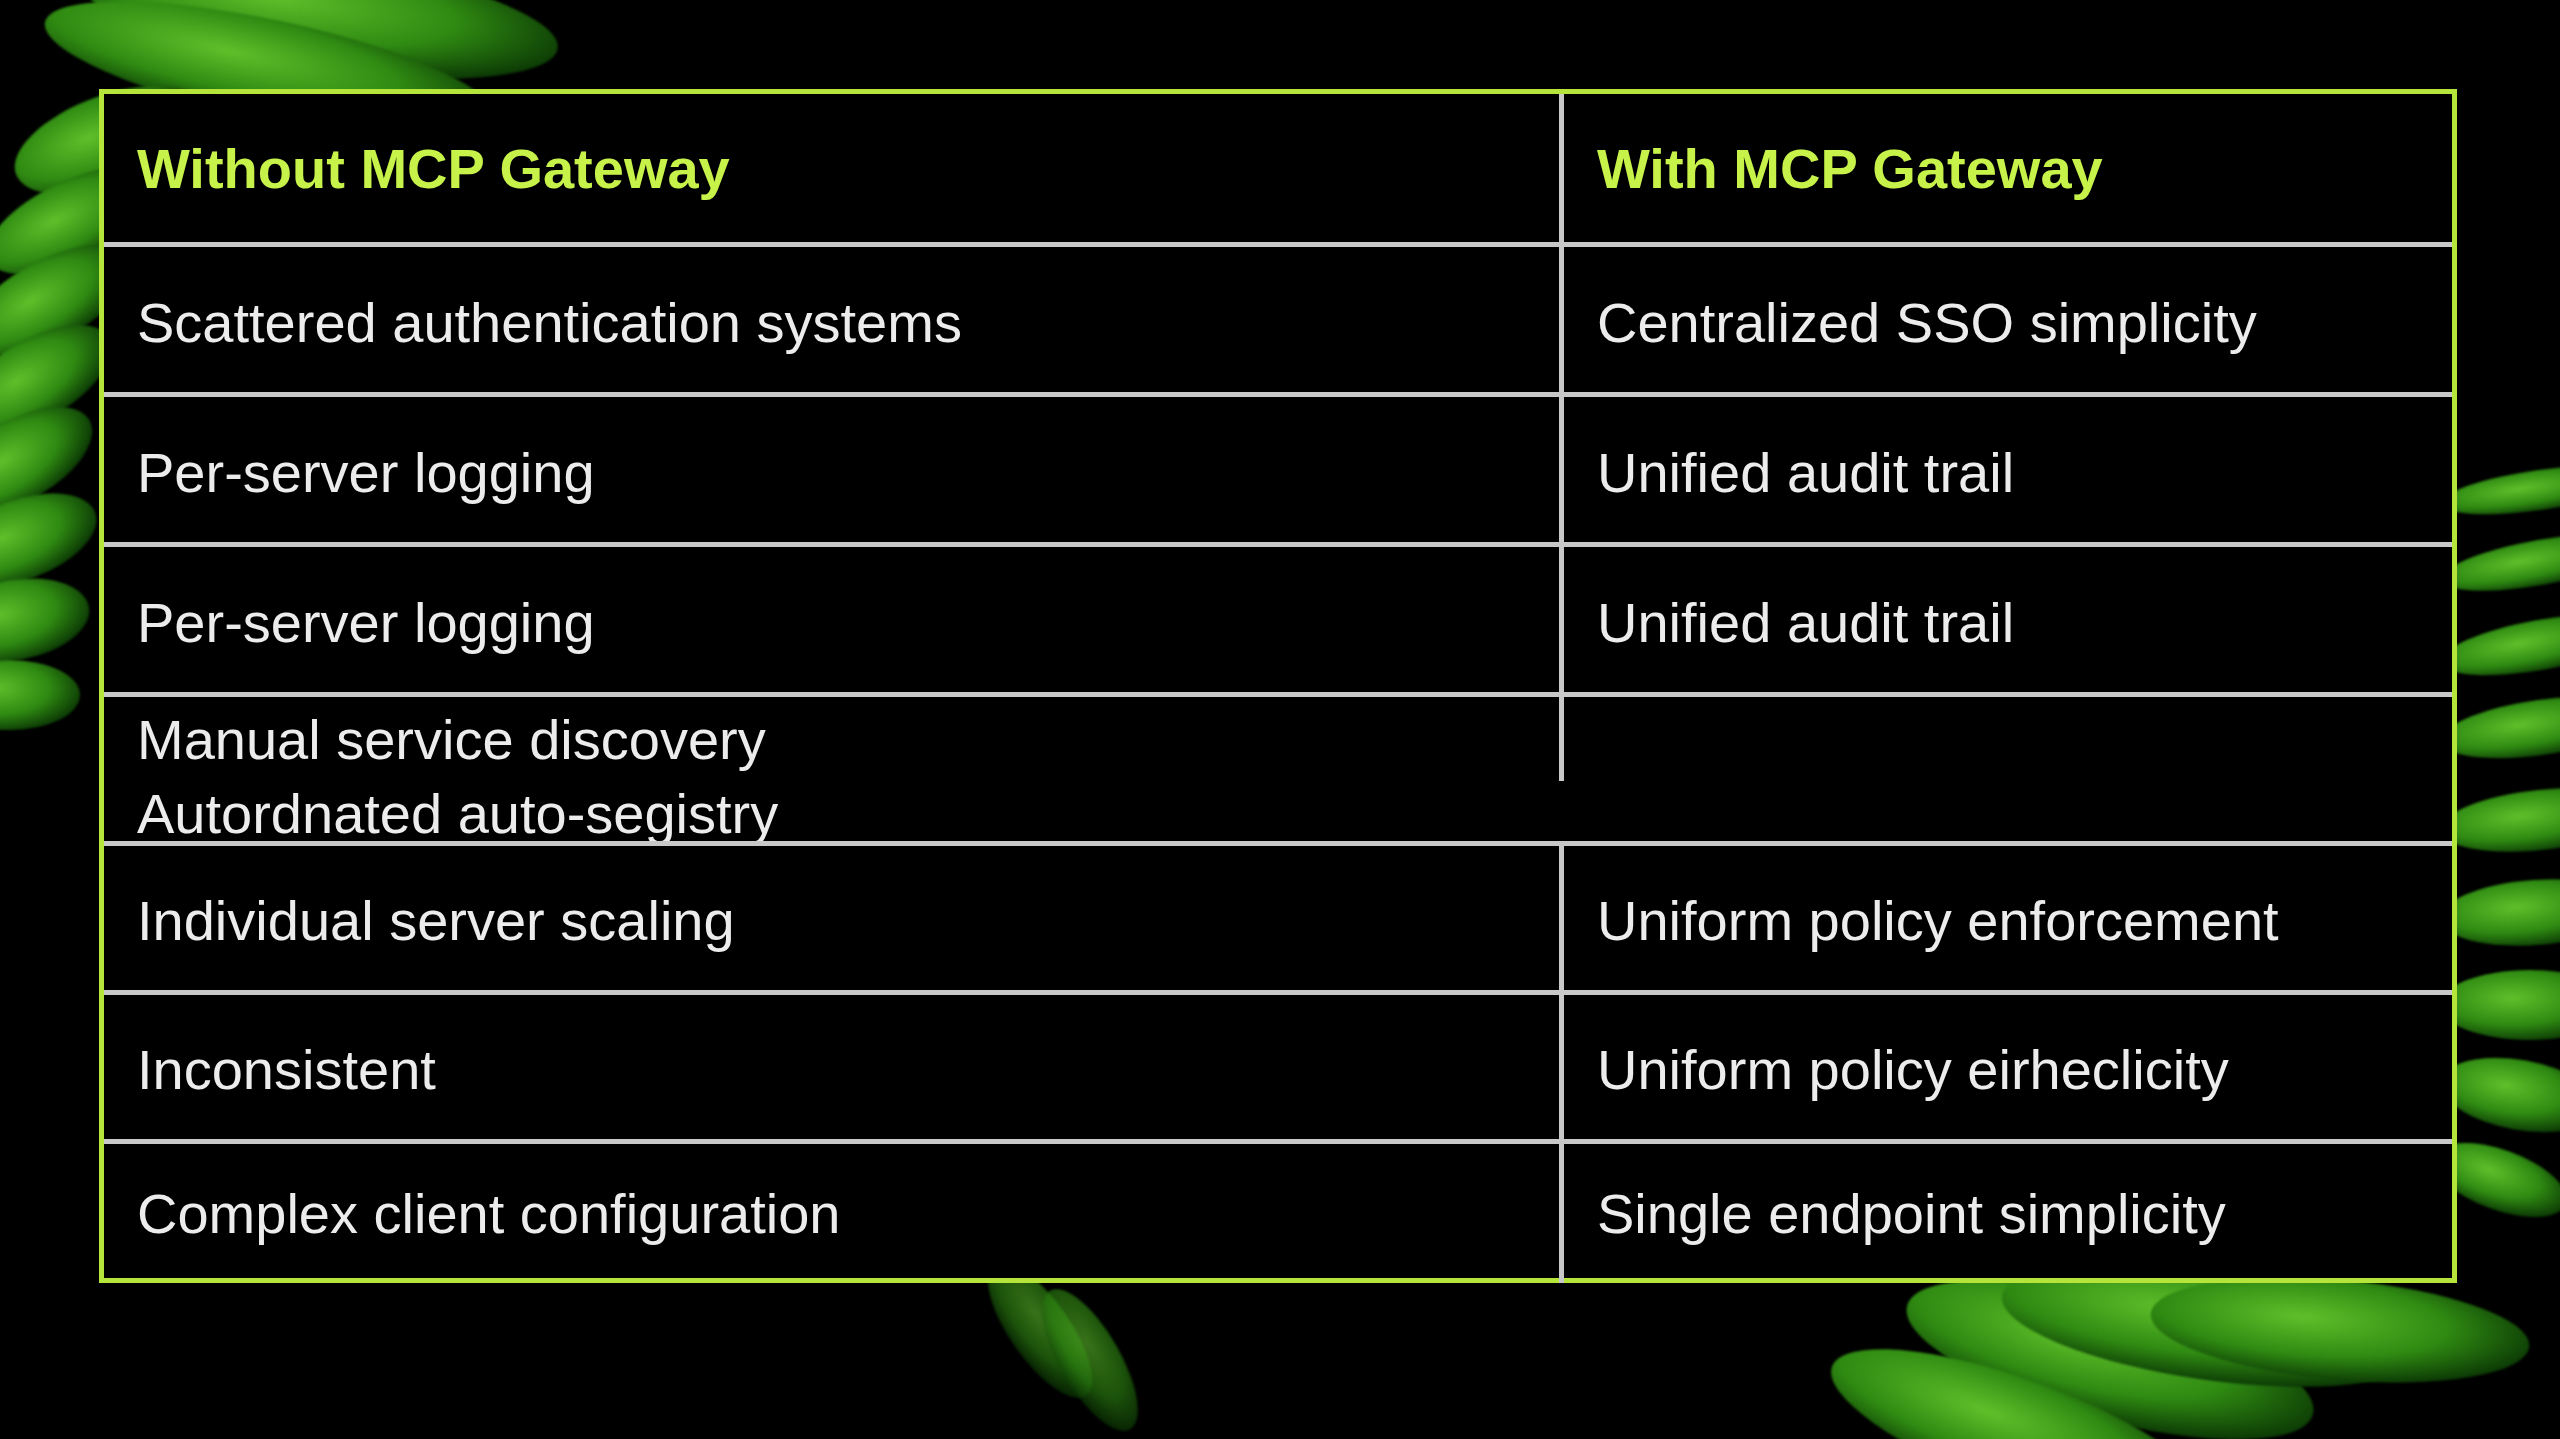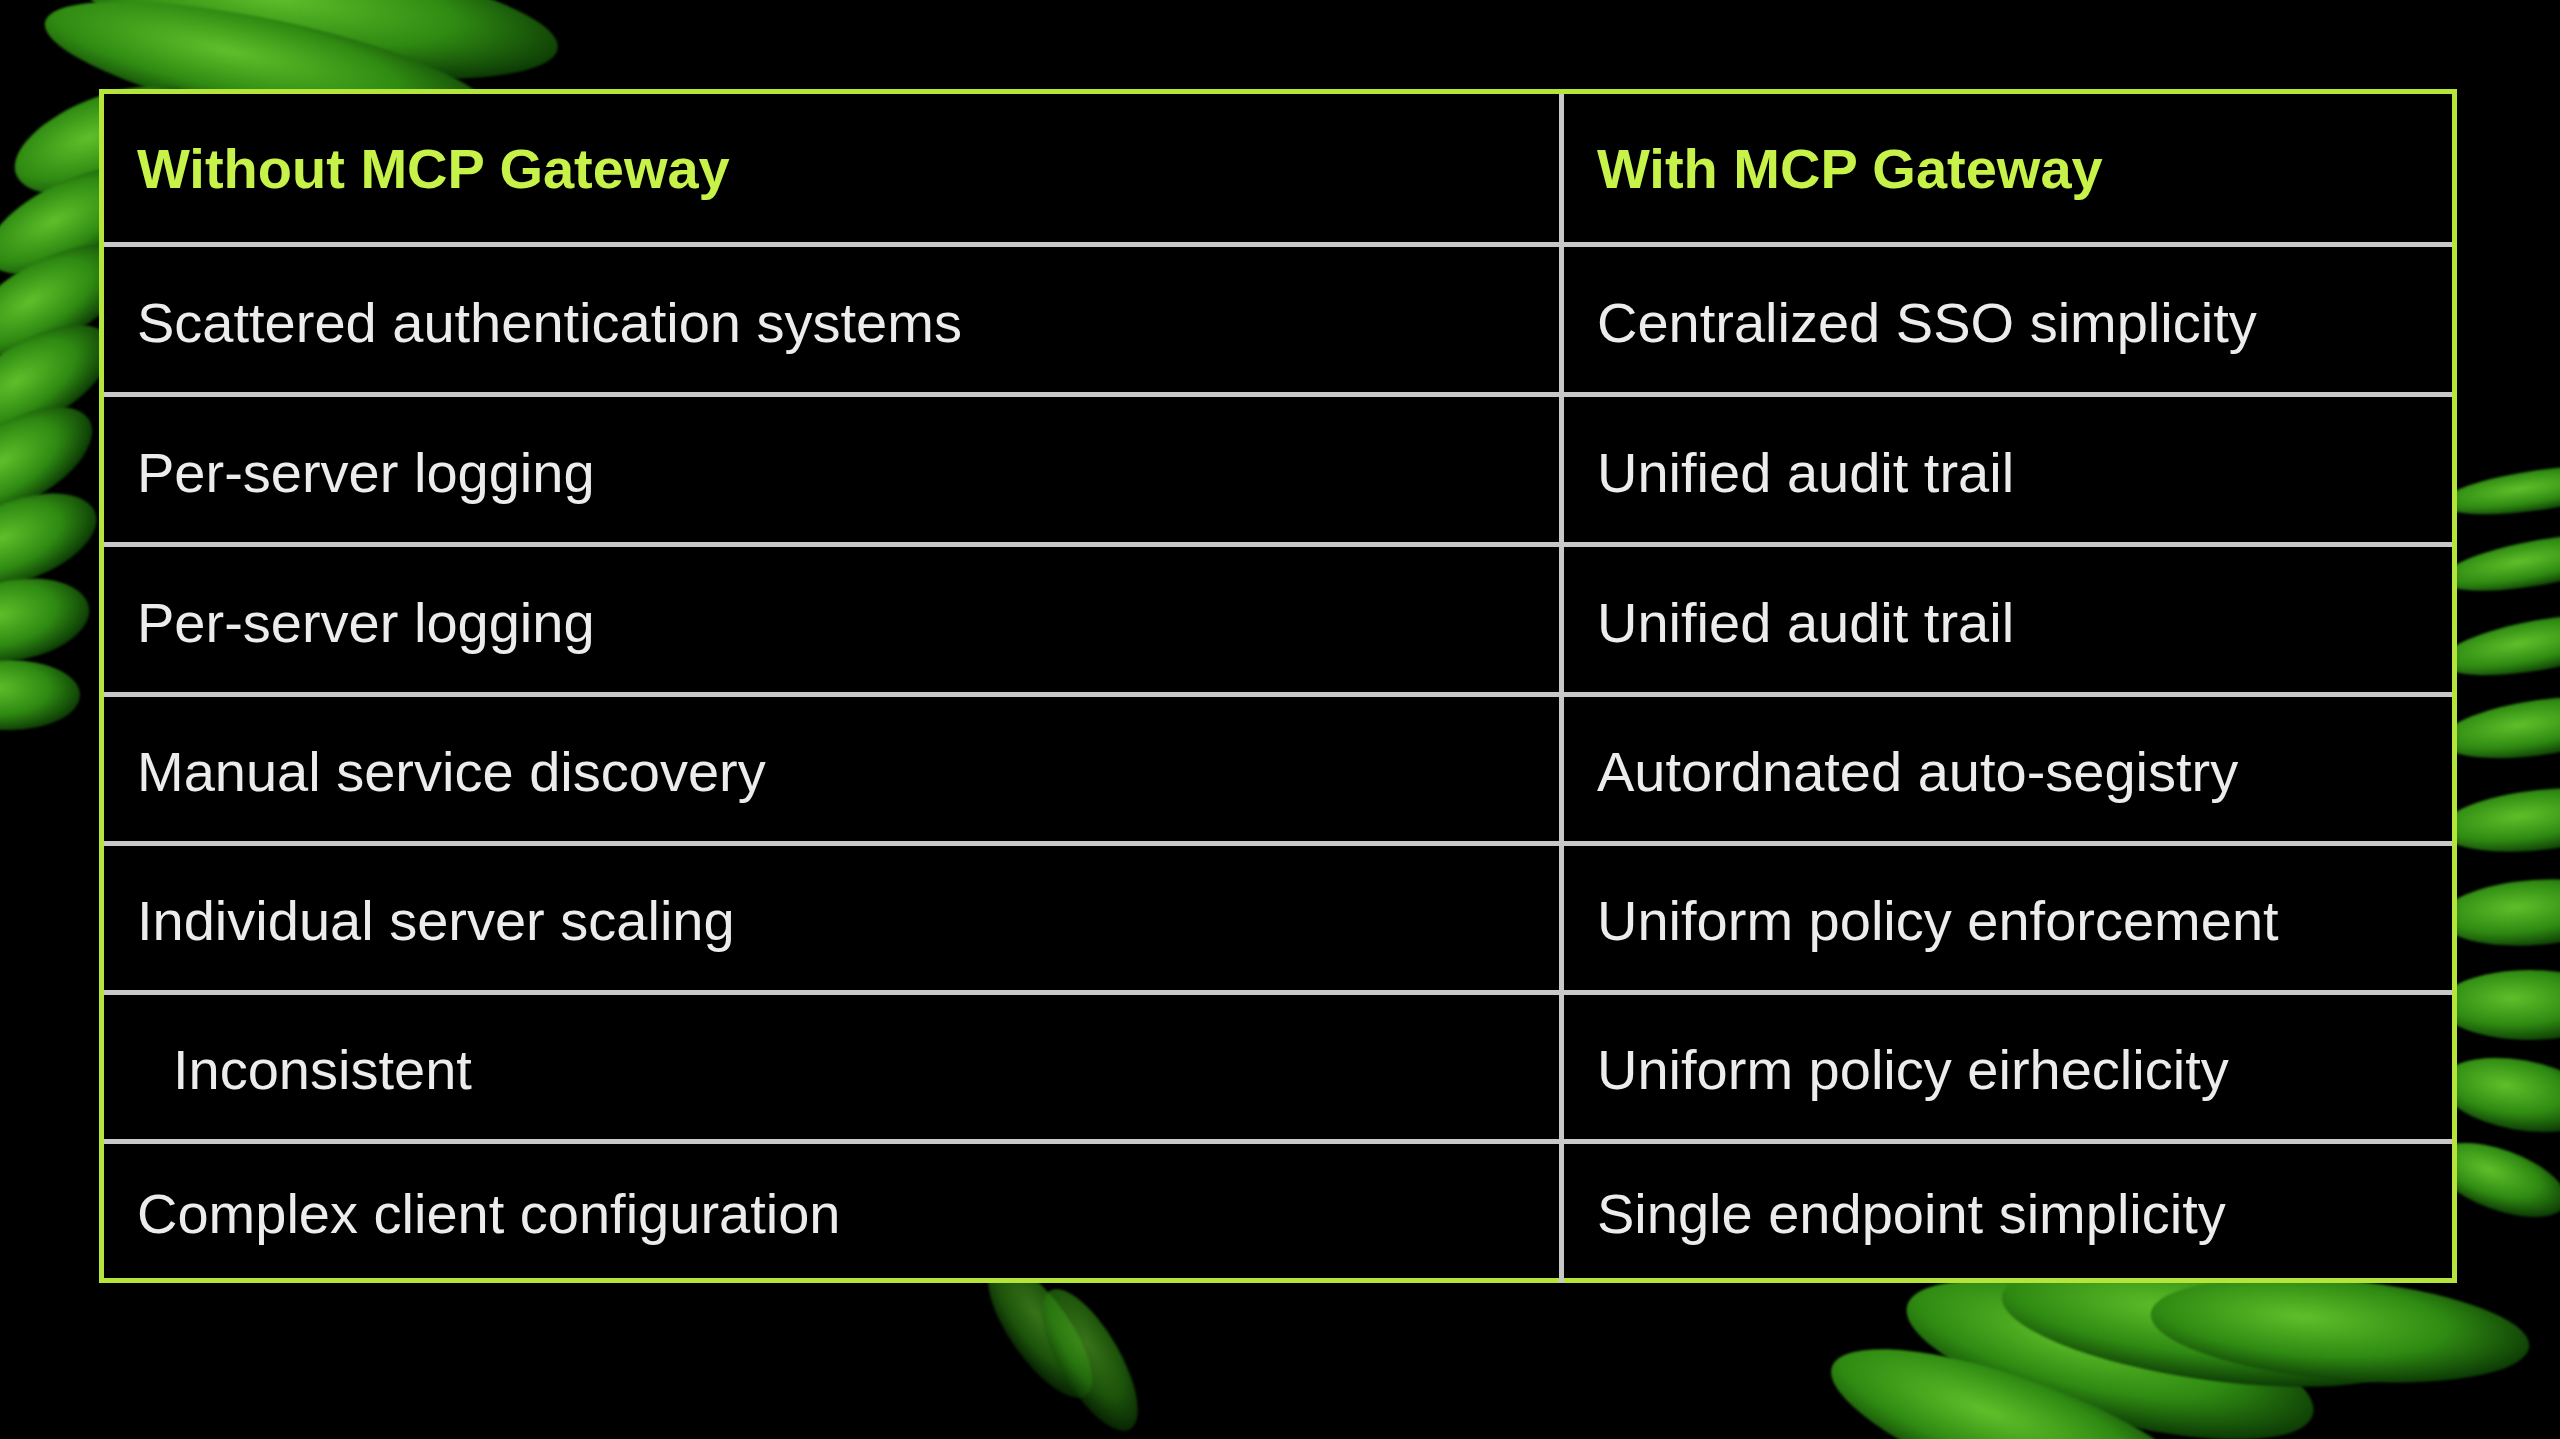--- a/index.html
+++ b/index.html
@@ -74,31 +74,31 @@
     <div class="cell right">Centralized SSO simplicity</div>
   </div>
   <div class="row" style="top:298px;height:150px;">
     <div class="cell left">Per-server logging</div>
     <div class="cell right">Unified audit trail</div>
   </div>
   <div class="row" style="top:448px;height:150px;">
     <div class="cell left">Per-server logging</div>
     <div class="cell right">Unified audit trail</div>
   </div>
-  <div class="row" style="top:598px;height:149px;">
+  <div class="row" style="top:598px;height:149px;flex-direction:column;">
     <div class="cell left">Manual service discovery</div>
     <div class="cell right">Autordnated auto-segistry</div>
   </div>
   <div class="row" style="top:747px;height:149px;">
     <div class="cell left">Individual server scaling</div>
     <div class="cell right hl">Uniform policy enforcement</div>
   </div>
   <div class="row" style="top:896px;height:149px;">
     <div class="cell left">
-      <span style="white-space:pre;margin-left:36px;">Inconsistent </span>
+      <span style="white-space:pre;">Inconsistent </span>
     </div>
     <div class="cell right">Uniform policy eirheclicity</div>
   </div>
   <div class="row" style="top:1045px;height:139px;">
     <div class="cell left">Complex client configuration</div>
     <div class="cell right">Single endpoint simplicity</div>
   </div>
 </div>
 
 </body></html>

